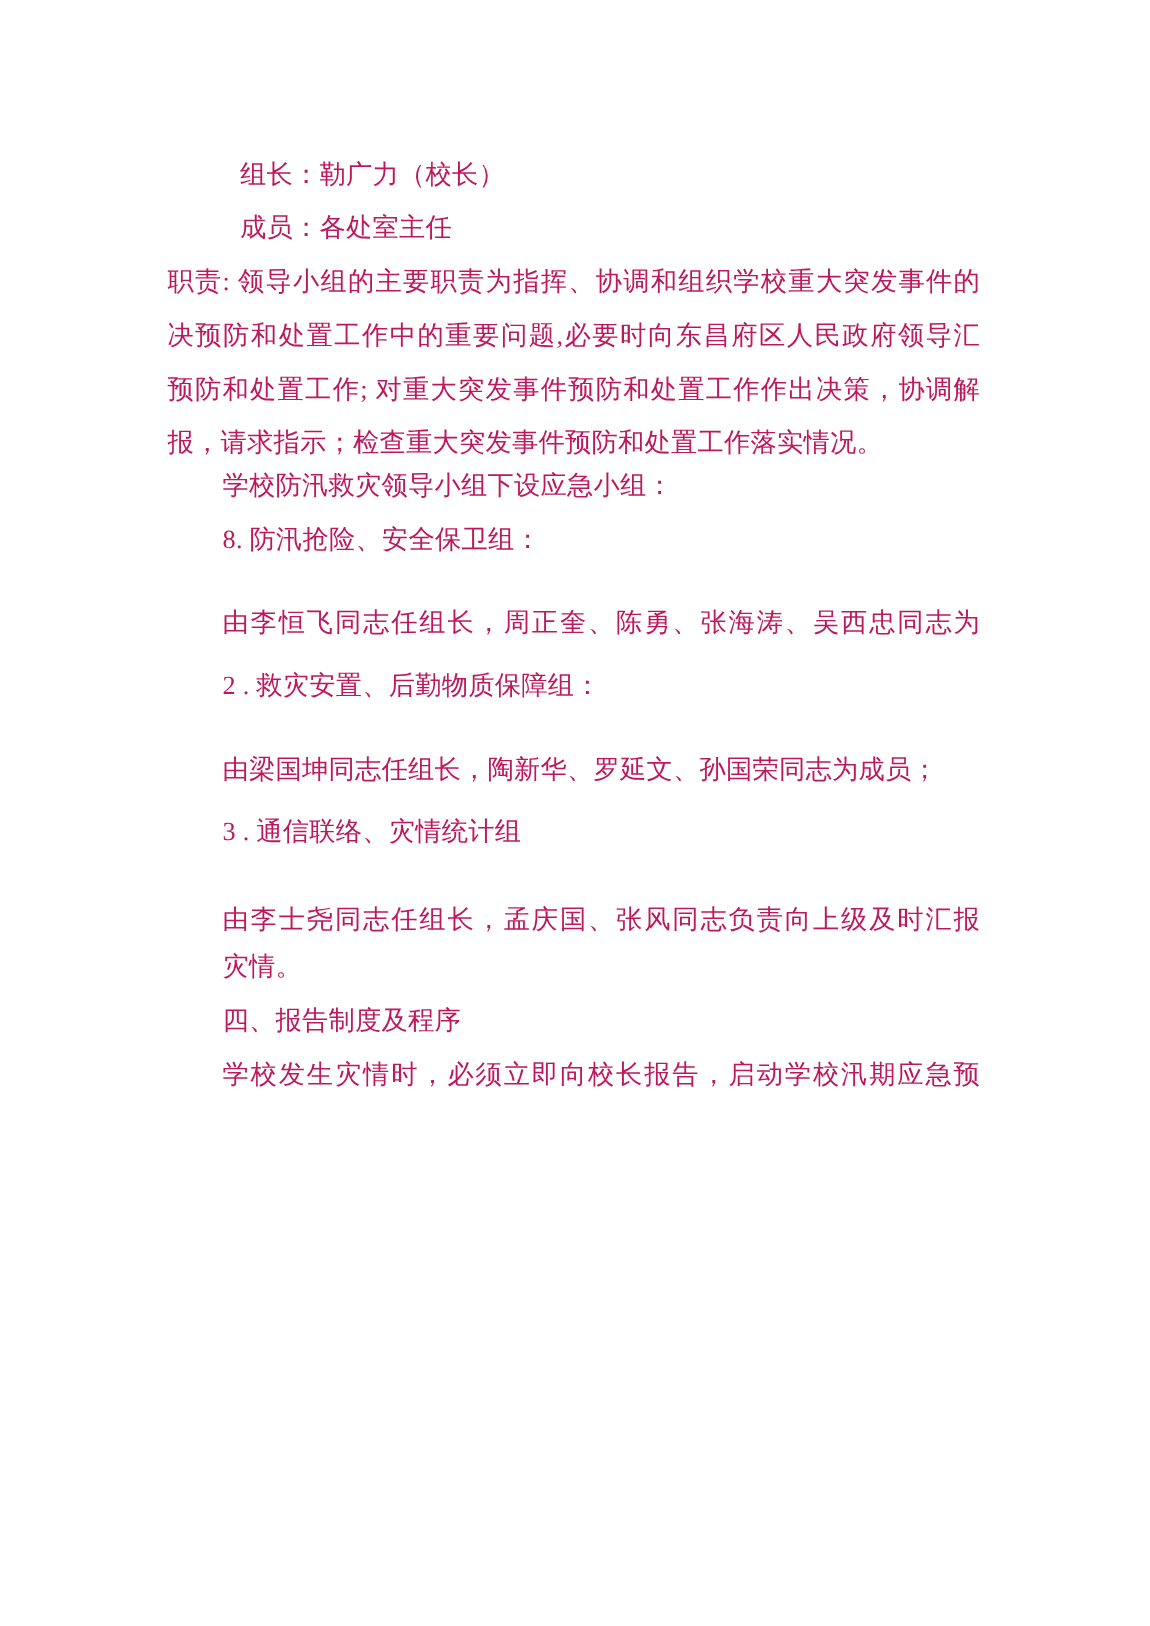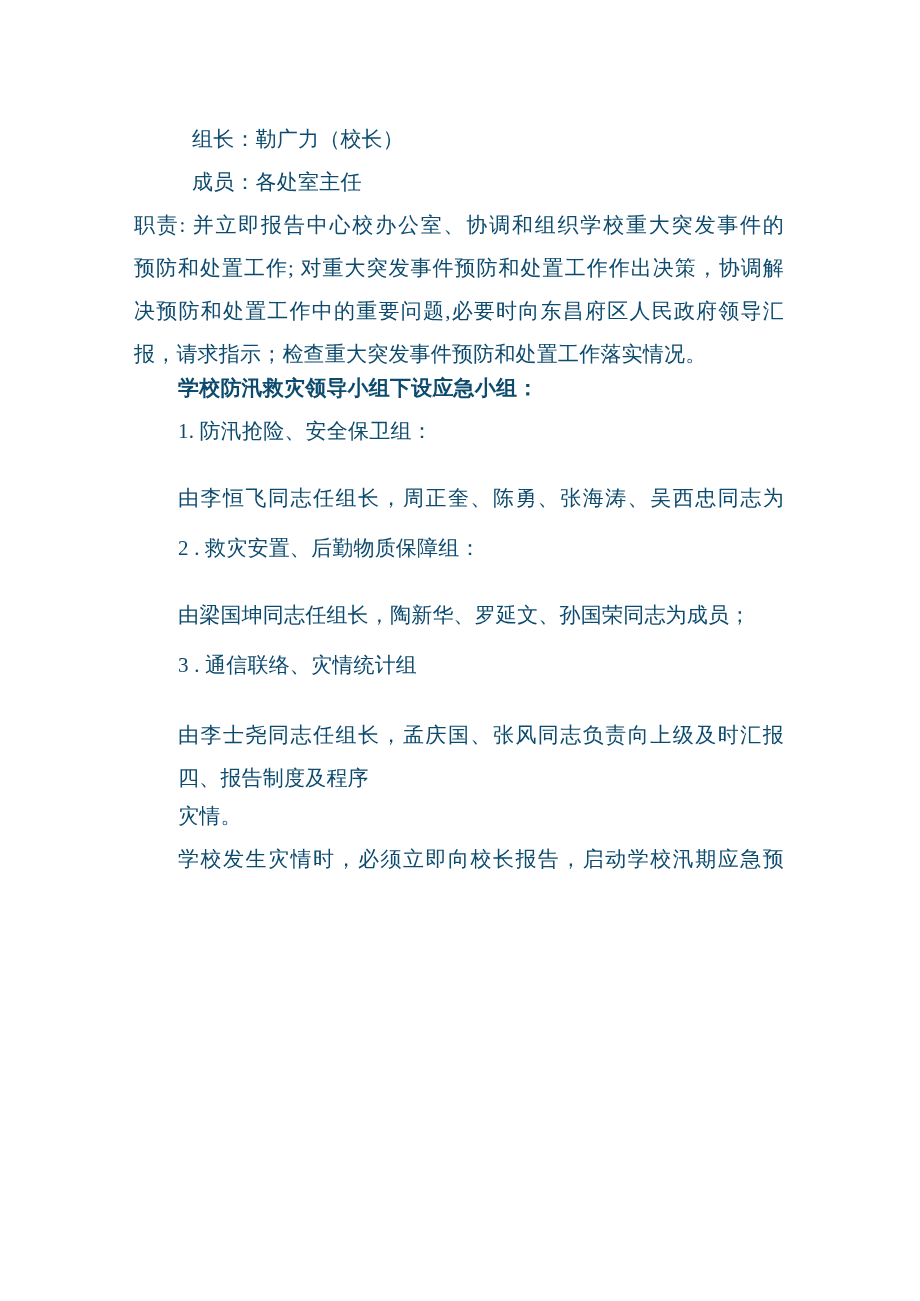--- a/index.html
+++ b/index.html
@@ -7,64 +7,64 @@
     padding: 0;
     background: #ffffff;
   }
   .page {
     position: relative;
     width: 920px;
     height: 1034px;
     background: #ffffff;
     overflow: hidden;
     font-family: "Liberation Serif", "DejaVu Serif", serif;
-    color: #0c4a6e;
+    color: #be185d;
     box-sizing: border-box;
     padding: 118px 136px 0 134px;
   }
   .line {
     font-size: 21px;
     line-height: 42px;
     height: 42px;
     white-space: nowrap;
     letter-spacing: 0.2px;
     text-align: left;
   }
   
   .ind58 { padding-left: 58px; }
   .ind44 { padding-left: 44px; }
   
   .g1  { margin-top: 1px; }
-  .gn8 { margin-top: -8px; font-weight: bold; }
+  .gn8 { margin-top: -8px; }
   .g8  { margin-top: 8px; }
   .g23 { margin-top: 23px; }
   .g25 { margin-top: 25px; }
   .g28 { margin-top: 28px; }
   .gn4 { margin-top: -4px; }
   
   .just {
     text-align: justify;
     text-align-last: justify;
     text-justify: inter-character;
     white-space: normal;
   }
 </style>
 </head>
 <body>
 
 <div class="page">
   <div class="line ind58">组长：勒广力（校长）</div>
   <div class="line ind58 g1">成员：各处室主任</div>
-  <div class="line just g1">职责: 并立即报告中心校办公室、协调和组织学校重大突发事件的</div>
+  <div class="line just g1">职责: 领导小组的主要职责为指挥、协调和组织学校重大突发事件的</div>
+  <div class="line just g1">决预防和处置工作中的重要问题,必要时向东昌府区人民政府领导汇</div>
   <div class="line just g1">预防和处置工作; 对重大突发事件预防和处置工作作出决策，协调解</div>
-  <div class="line just g1">决预防和处置工作中的重要问题,必要时向东昌府区人民政府领导汇</div>
   <div class="line g1">报，请求指示；检查重大突发事件预防和处置工作落实情况。</div>
   <div class="line ind44 gn8">学校防汛救灾领导小组下设应急小组：</div>
-  <div class="line ind44 g1">1. 防汛抢险、安全保卫组：</div>
+  <div class="line ind44 g1">8. 防汛抢险、安全保卫组：</div>
   <div class="line ind44 just g25">由李恒飞同志任组长，周正奎、陈勇、张海涛、吴西忠同志为</div>
   <div class="line ind44 g8">2 . 救灾安置、后勤物质保障组：</div>
   <div class="line ind44 g25">由梁国坤同志任组长，陶新华、罗延文、孙国荣同志为成员；</div>
   <div class="line ind44 g8">3 . 通信联络、灾情统计组</div>
   <div class="line ind44 just g28">由李士尧同志任组长，孟庆国、张风同志负责向上级及时汇报</div>
+  <div class="line ind44 gn4">灾情。</div>
   <div class="line ind44 g1">四、报告制度及程序</div>
-  <div class="line ind44 gn4">灾情。</div>
   <div class="line ind44 just g1">学校发生灾情时，必须立即向校长报告，启动学校汛期应急预</div>
 </div>
 
 </body></html>

